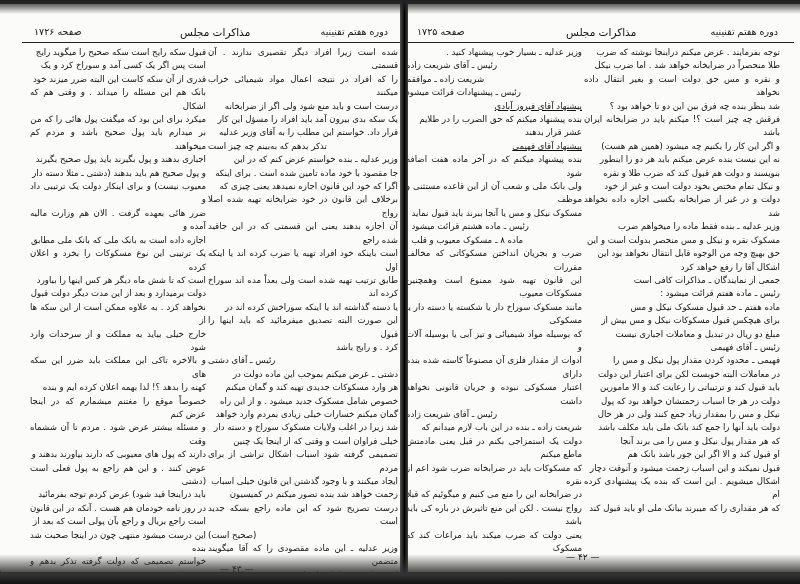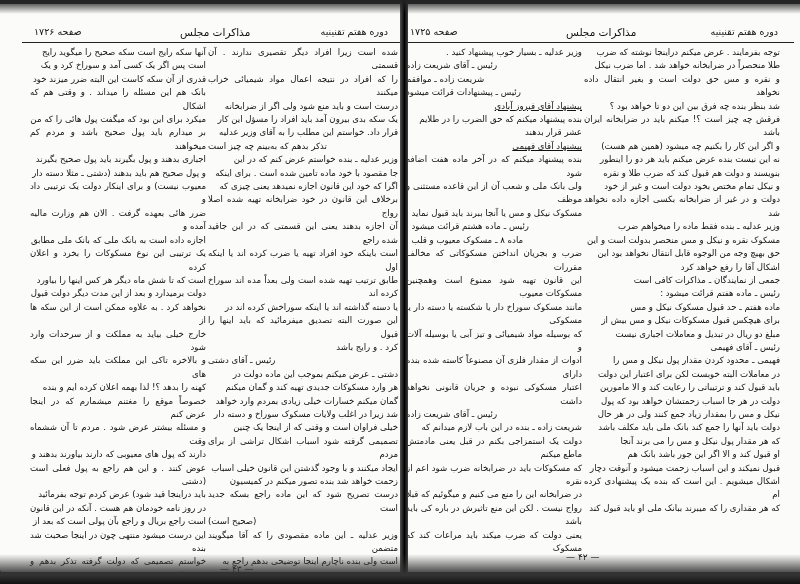--- a/index.html
+++ b/index.html
@@ -46,33 +46,34 @@
         <p>برخلاف این قانون در خود ضرابخانه تهیه شده اصلا رواج</p>
         <p>آن اجازه بدهند یعنی این قسمتی که در این جاقید شده راجع</p>
         <p>است باینکه خود افراد تهیه یا ضرب کرده اند یا اینکه اول</p>
         <p>طابق ترتیب تهیه شده است ولی بعداً مده اند سوراخ کرده اند</p>
         <p>یا دسته گذاشته اند یا اینکه سوراخش کرده اند در</p>
         <p>این صورت البته تصدیق میفرمائید که باید اینها را قبول</p>
         <p>کرد . و رایج باشد</p>
         <p class="c">رئیس ـ آقای دشتی</p>
         <p>دشتی ـ عرض میکنم بموجب این ماده دولت در</p>
         <p>هر وارد مسکوکات جدیدی تهیه کند و گمان میکنم</p>
+        <p>خصوص شامل مسکوک جدید میشود . و از این راه</p>
         <p>گمان میکنم خسارات خیلی زیادی بمردم وارد خواهد</p>
         <p>شد زیرا در اغلب ولایات مسکوک سوراخ و دسته دار</p>
         <p>خیلی فراوان است و وقتی که از اینجا یک چنین</p>
         <p>تصمیمی گرفته شود اسباب اشکال تراشی از برای مردم</p>
         <p>ایجاد میکنند و با وجود گذشتن این قانون خیلی اسباب</p>
         <p>زحمت خواهد شد بنده تصور میکنم در کمیسیون</p>
         <p>درست تصریح شود که این ماده راجع بسکه جدید است</p>
         <p class="c">(صحیح است)</p>
         <p>وزیر عدلیه ـ این ماده مقصودی را که آقا میگویند متضمن</p>
         <p>است ولی بنده ناچارم اینجا توضیحی بدهم راجع به</p>
       </div>
     <div class="col" id="lp-col-l" style="left:30px;width:176px;">
-        <p>آنها سکه رایج است سکه صحیح را میگوید رایج</p>
+        <p>قبول سکه رایج است سکه صحیح را میگوید رایج</p>
         <p>است پس اگر یک کسی آمد و سوراخ کرد و یک</p>
         <p>قدری از آن سکه کاست این البته ضرر میزند خود</p>
         <p>بانک هم این مسئله را میداند . و وقتی هم که اشکال</p>
         <p>میکرد برای این بود که میگفت پول هائی را که من</p>
         <p>بر میدارم باید پول صحیح باشد و مردم کم میخواهند</p>
         <p>اجباری بدهند و پول بگیرند باید پول صحیح بگیرند</p>
         <p>و پول صحیح هم باید بدهند (دشتی ـ مثلا دسته دار</p>
         <p>معیوب نیست) و برای اینکار دولت یک ترتیبی داد و</p>
         <p>ضرر هائی بعهده گرفت . الان هم وزارت مالیه آمده و</p>
         <p>اجازه داده است به بانک ملی که بانک ملی مطابق</p>
@@ -94,21 +95,21 @@
         <p>خواستم تصمیمی که دولت گرفته تذکر بدهم و عرض کنم</p>
       </div>
 
     <div class="folio" style="left:220px;top:560px;">— ۴۳ —</div>
   </div>
 
   <div class="page right">
     <div class="header" style="left:0;width:394px;">
       <span style="right:22px;">دوره هفتم تقنینیه</span>
       <span style="left:160px;font-size:10.5px;">مذاکرات مجلس</span>
-      <span style="left:4px;">صفحه ۱۷۲۵</span>
+      <span style="left:11px;">صفحه ۱۷۲۵</span>
     </div>
     <div class="rule" style="left:0;width:388px;"></div>
 
     <div class="col" id="rp-col-r" style="left:178px;width:196px;">
         <p>توجه بفرمایند . عرض میکنم دراینجا نوشته که ضرب</p>
         <p>طلا منحصراً در ضرابخانه خواهد شد . اما ضرب نیکل</p>
         <p>و نقره و مس حق دولت است و بغیر انتقال داده نخواهد</p>
         <p>شد بنظر بنده چه فرق بین این دو تا خواهد بود ؟</p>
         <p>فرقش چه چیز است ؟! میکنم باید در ضرابخانه ایران باشد</p>
         <p>و اگر این کار را بکنیم چه میشود (همین هم هست)</p>

